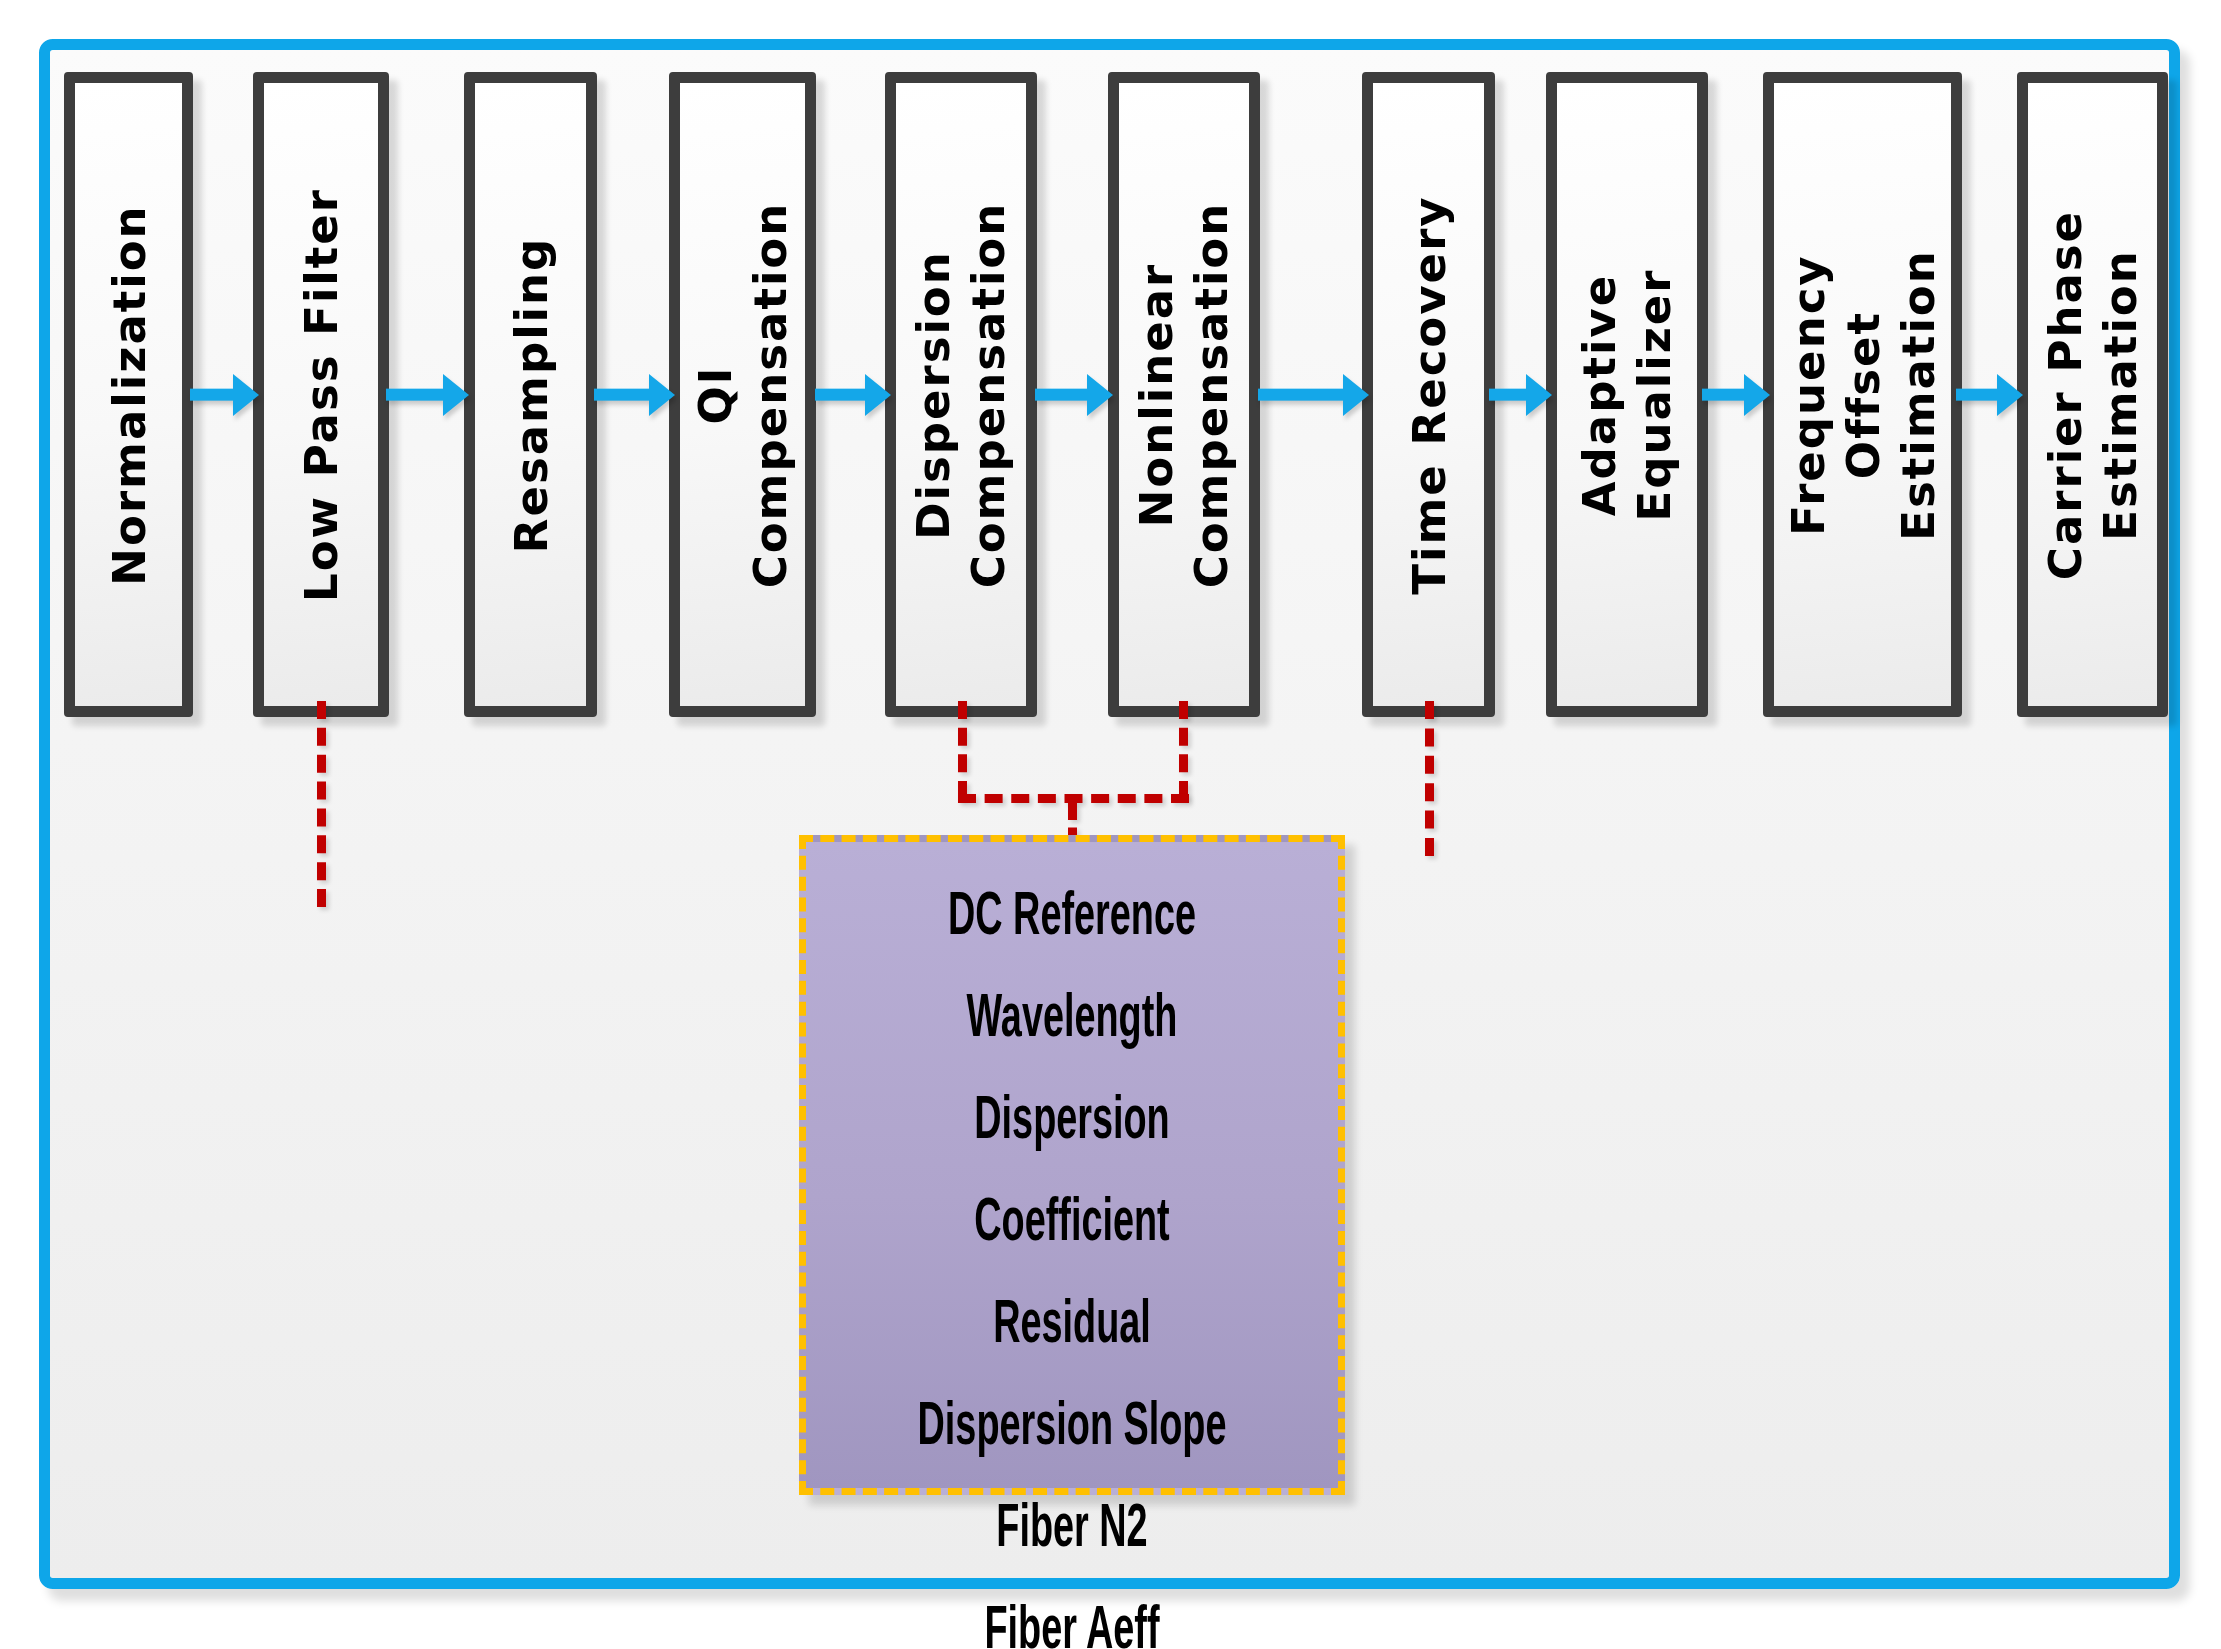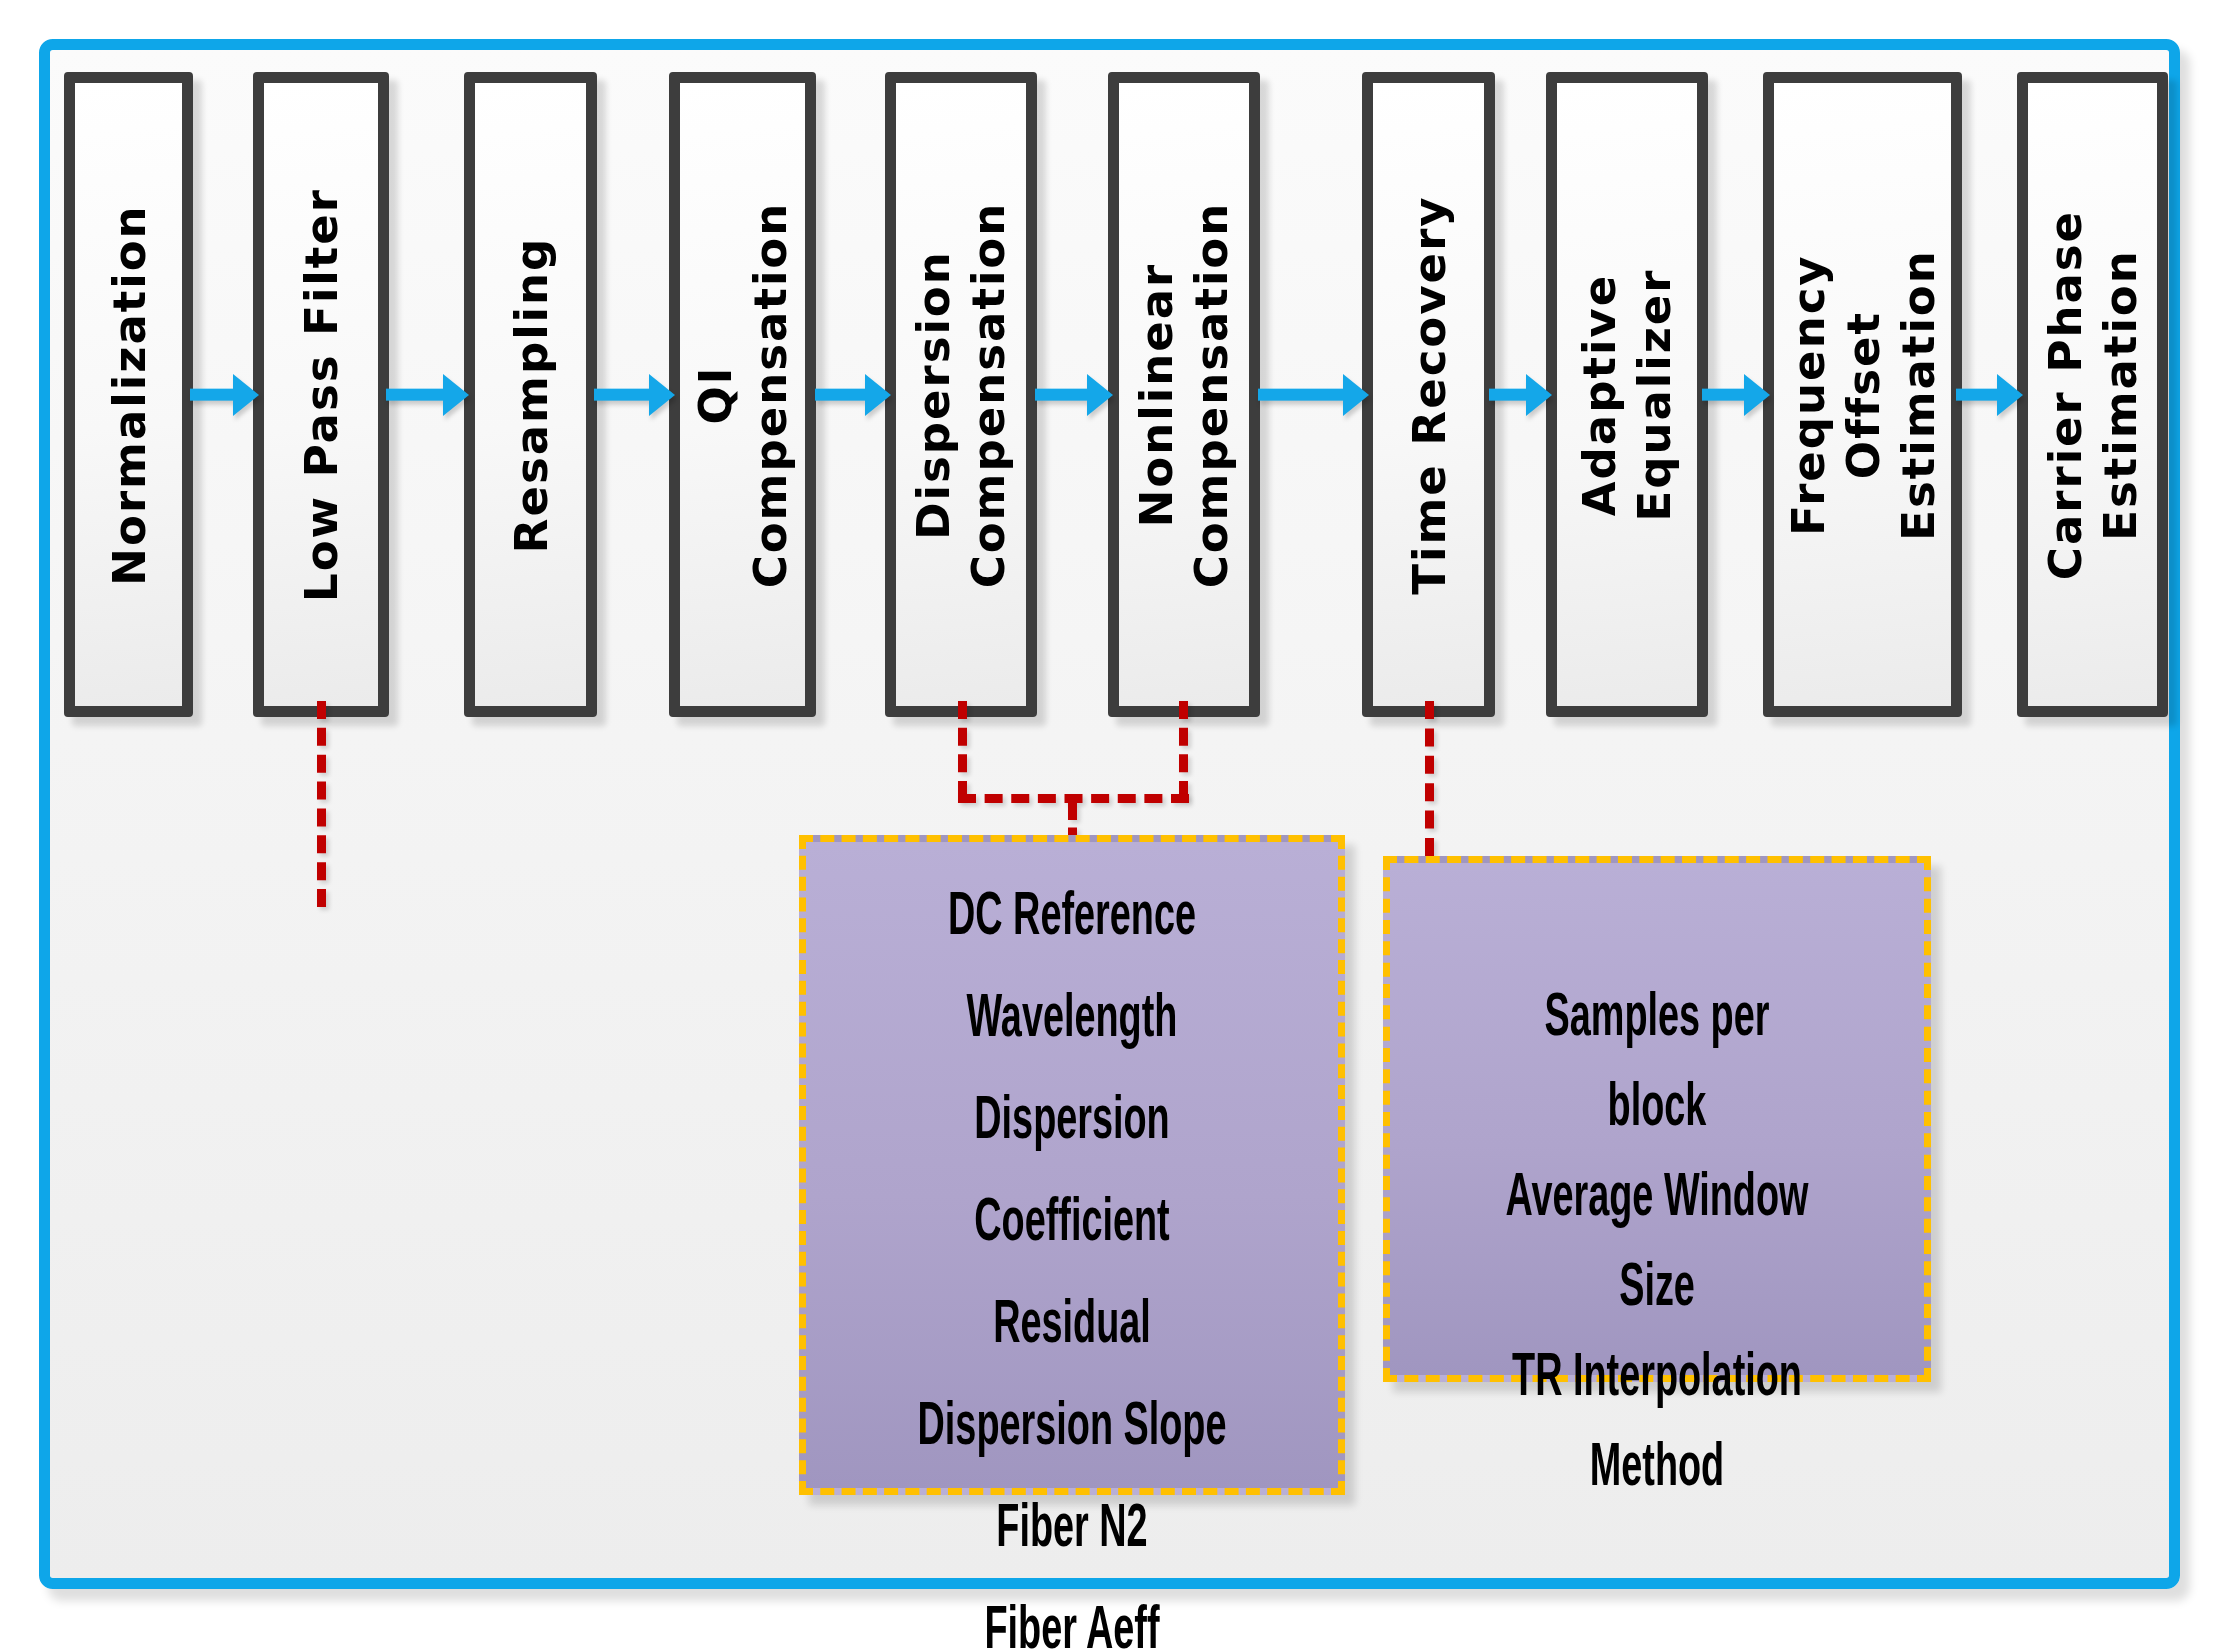--- a/index.html
+++ b/index.html
@@ -147,19 +147,14 @@
   <div class="rline-v" style="left:1425px; top:701px; height:155px;"></div>
 
   <div class="panel" style="left:799px; top:835px; width:546px; height:660px;">
     <div class="panel-text pt-b">DC Reference Wavelength
 Dispersion Coefficient
 Residual Dispersion Slope
 Fiber N2
 Fiber Aeff
 Nonlinear Ratio</div>
   </div>
-  <div class="panel" style="left:1383px; top:856px; width:548px; height:526px;">
-    <div class="panel-text pt-c">Samples per block
-Average Window Size
-TR Interpolation Method</div>
-  </div>
 </div>
 
 
 </body></html>

